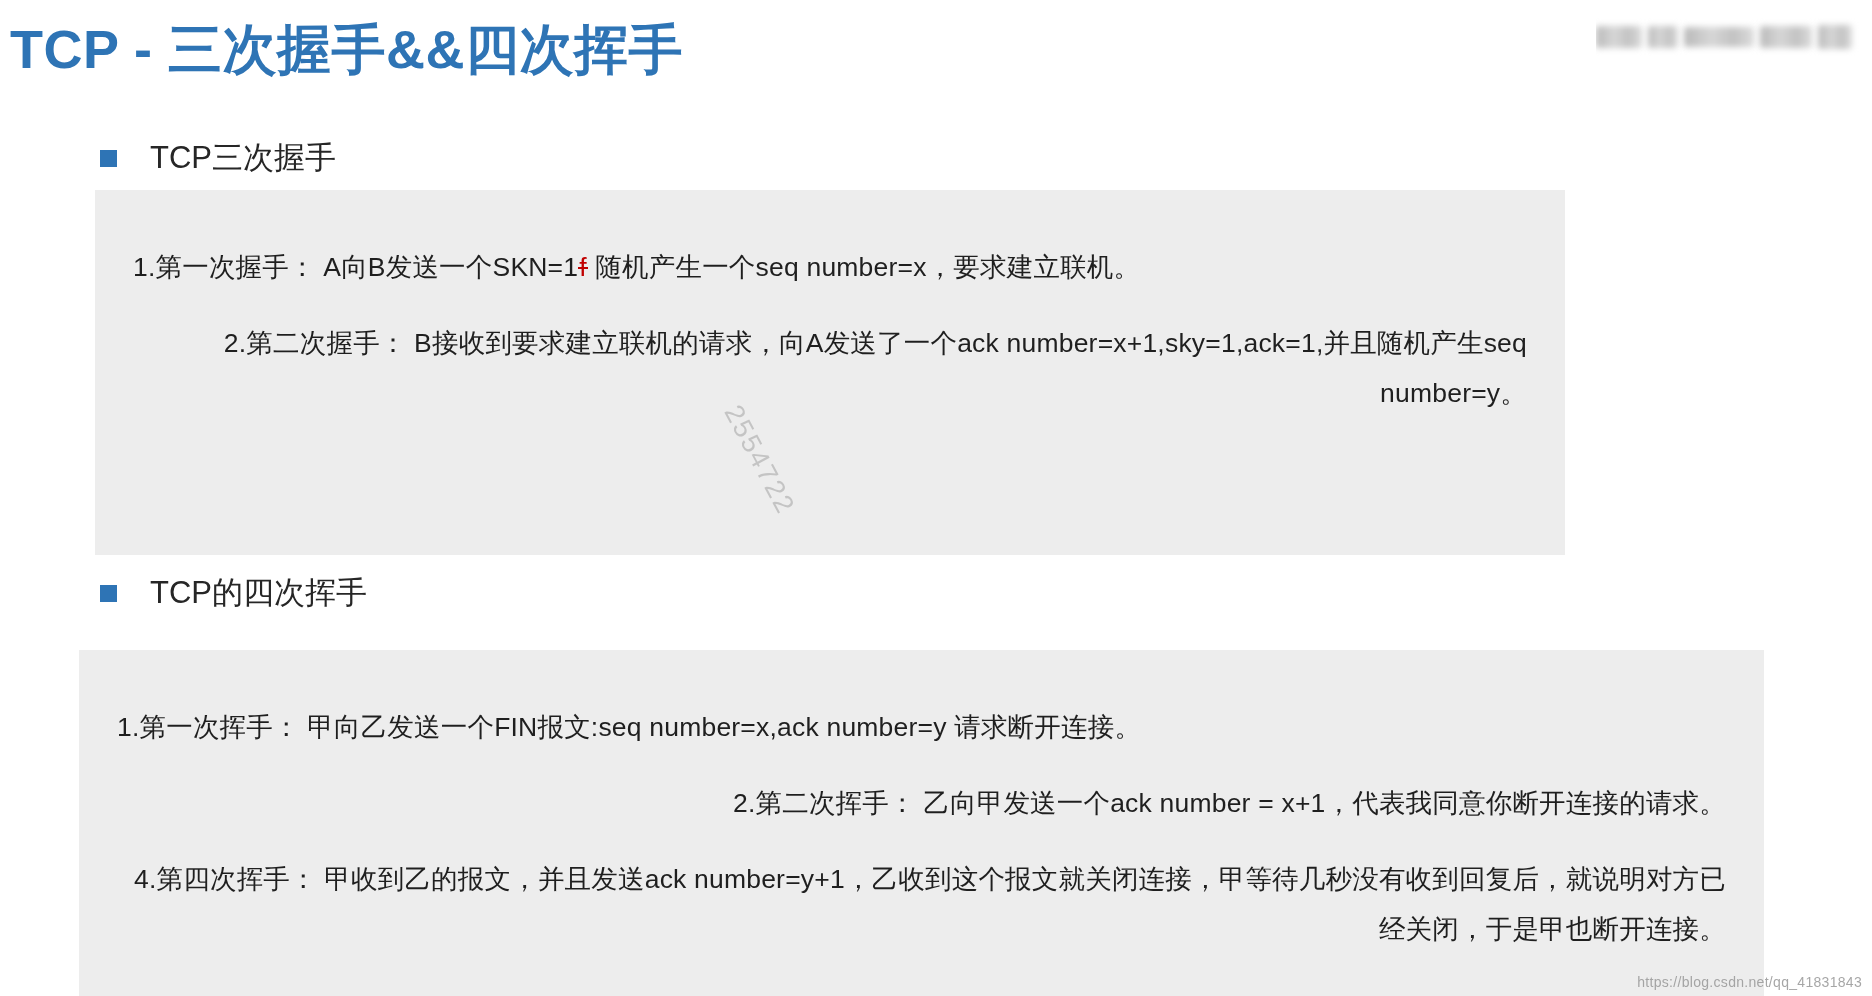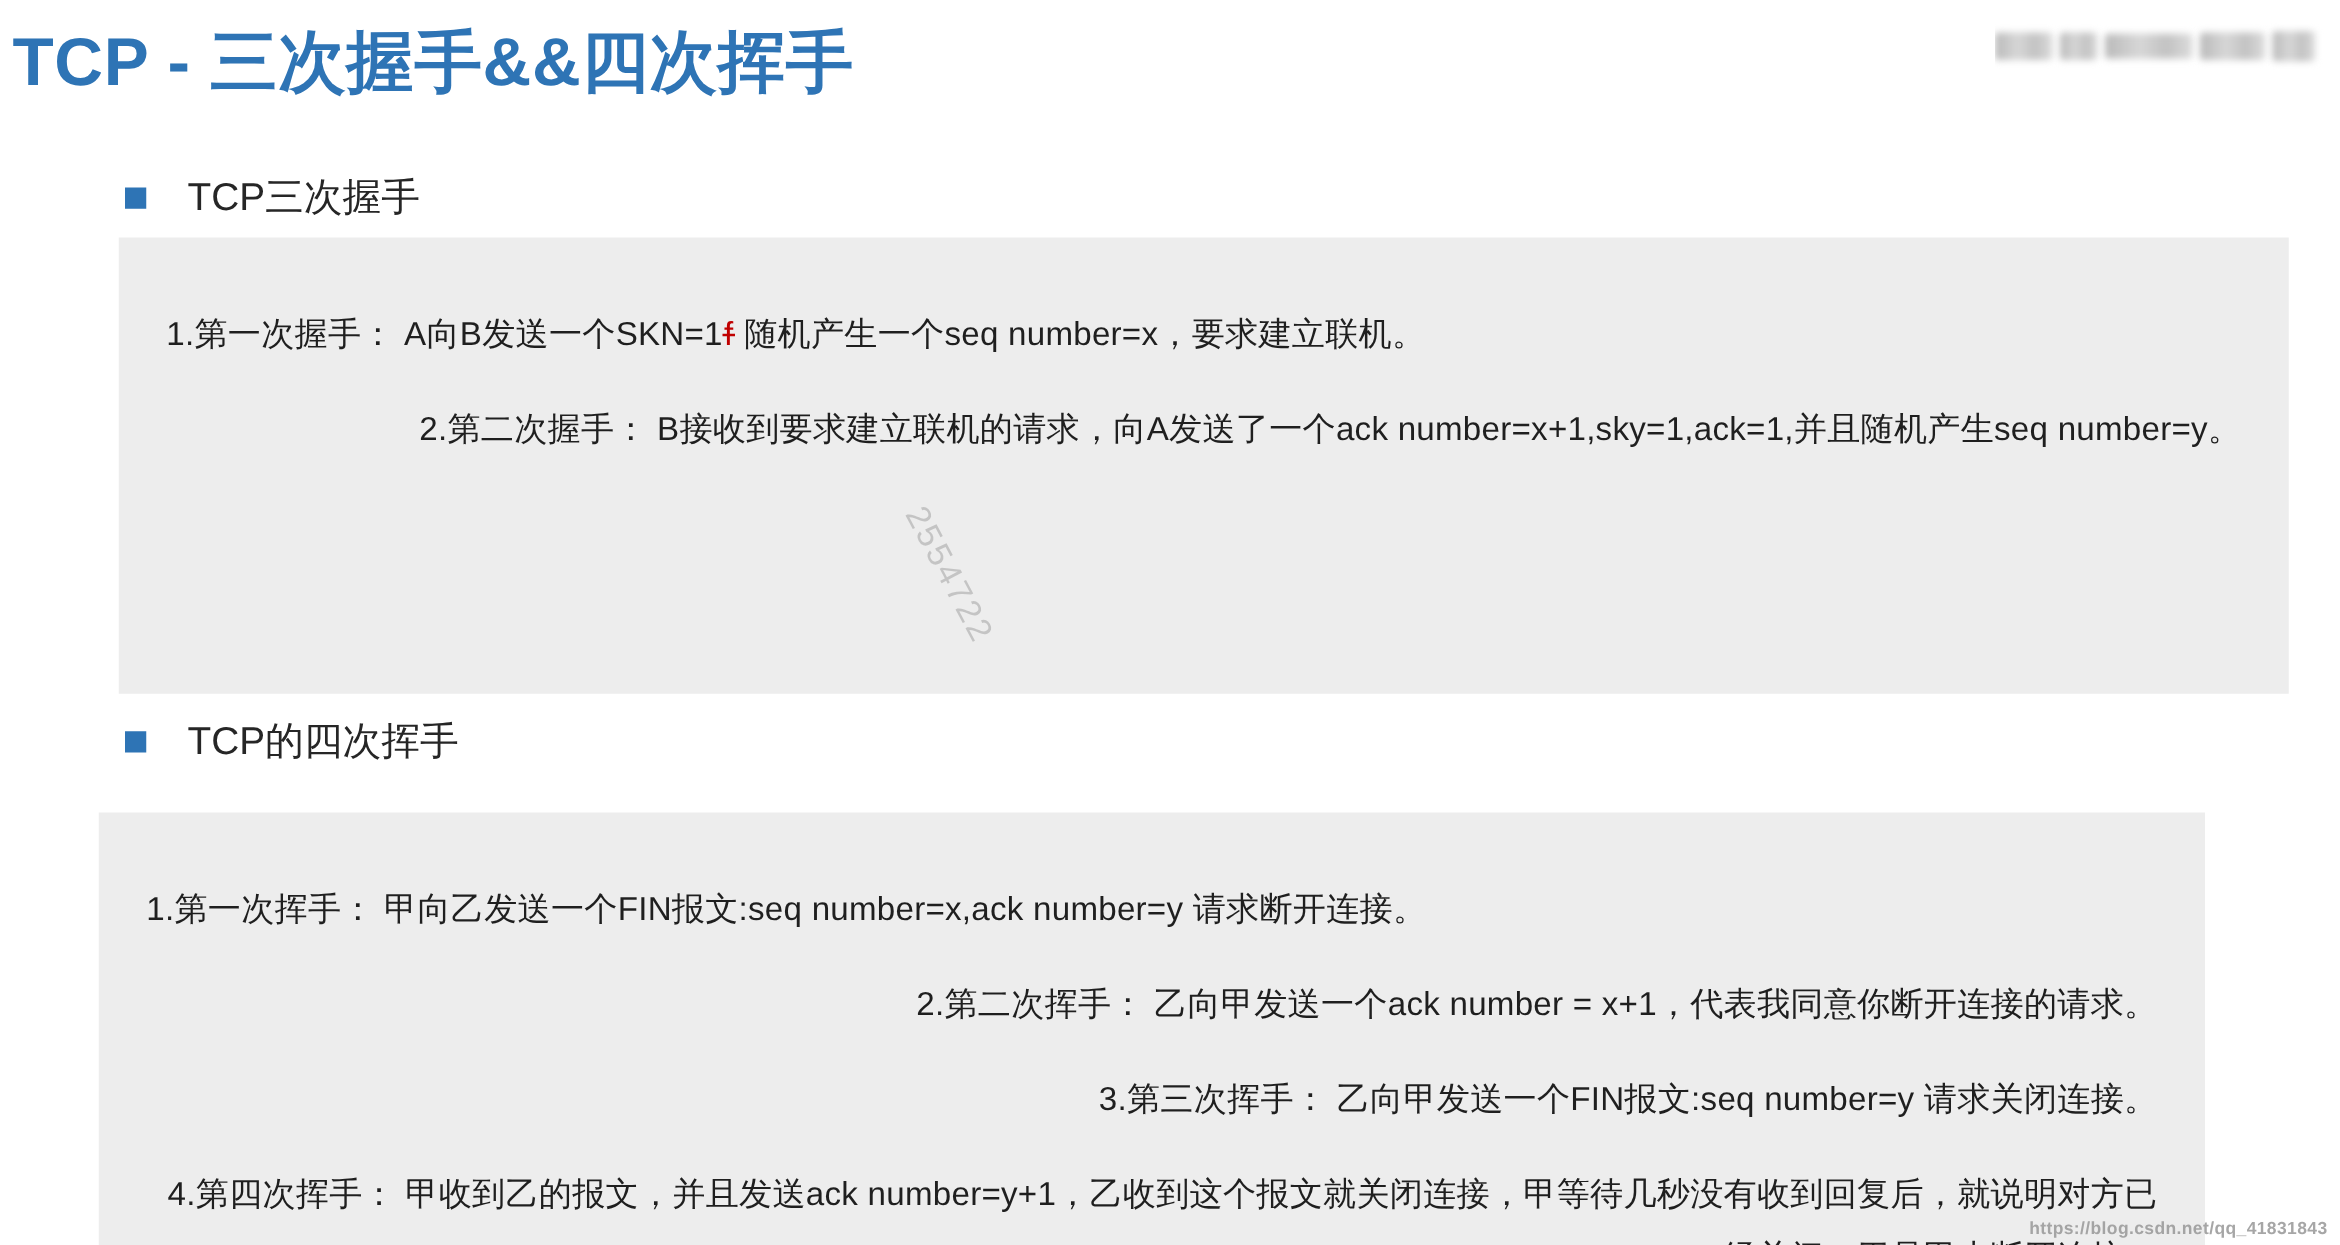--- a/index.html
+++ b/index.html
@@ -83,21 +83,21 @@
   
   .body-block {
     position: absolute;
     background: #EDEDED;
     box-sizing: border-box;
     padding: 26px 38px 22px 38px;
   }
   #block-handshake {
     left: 95px;
     top: 190px;
-    width: 1736px;
+    width: 1470px;
     height: 365px;
   }
   #block-wave {
     left: 79px;
     top: 650px;
     width: 1685px;
     height: 346px;
     background: #EDEDED;
   }
 
@@ -139,21 +139,20 @@
 
   
   .url-watermark {
     position: absolute;
     right: 10px;
     bottom: 6px;
     font-size: 14px;
     color: rgba(150,150,150,0.85);
     white-space: nowrap;
     letter-spacing: 0.3px;
-    font-weight: bold;
   }
 </style>
 </head>
 <body>
 
 <div class="slide">
 
   <div class="slide-title">TCP - 三次握手&amp;&amp;四次挥手</div>
 
   <div class="top-right-blur">
@@ -179,19 +178,18 @@
   <div class="diag-watermark">2554722</div>
 
   <div class="section-heading" id="heading-wave">
     <span class="bullet-square"></span>
     <span>TCP的四次挥手</span>
   </div>
 
   <div class="body-block" id="block-wave">
     <p class="para">1.第一次挥手：  甲向乙发送一个FIN报文:seq number=x,ack number=y 请求断开连接。</p>
     <p class="para">2.第二次挥手：  乙向甲发送一个ack number = x+1，代表我同意你断开连接的请求。</p>
-    <p class="para">3.第三次挥手：  乙向甲发送一个FIN报文:seq number=y 请求关闭连接。</p>
     <p class="para">4.第四次挥手：  甲收到乙的报文，并且发送ack number=y+1，乙收到这个报文就关闭连接，甲等待几秒没有收到回复后，就说明对方已经关闭，于是甲也断开连接。</p>
   </div>
 
   <div class="url-watermark">https://blog.csdn.net/qq_41831843</div>
 
 </div>
 
 </body></html>

